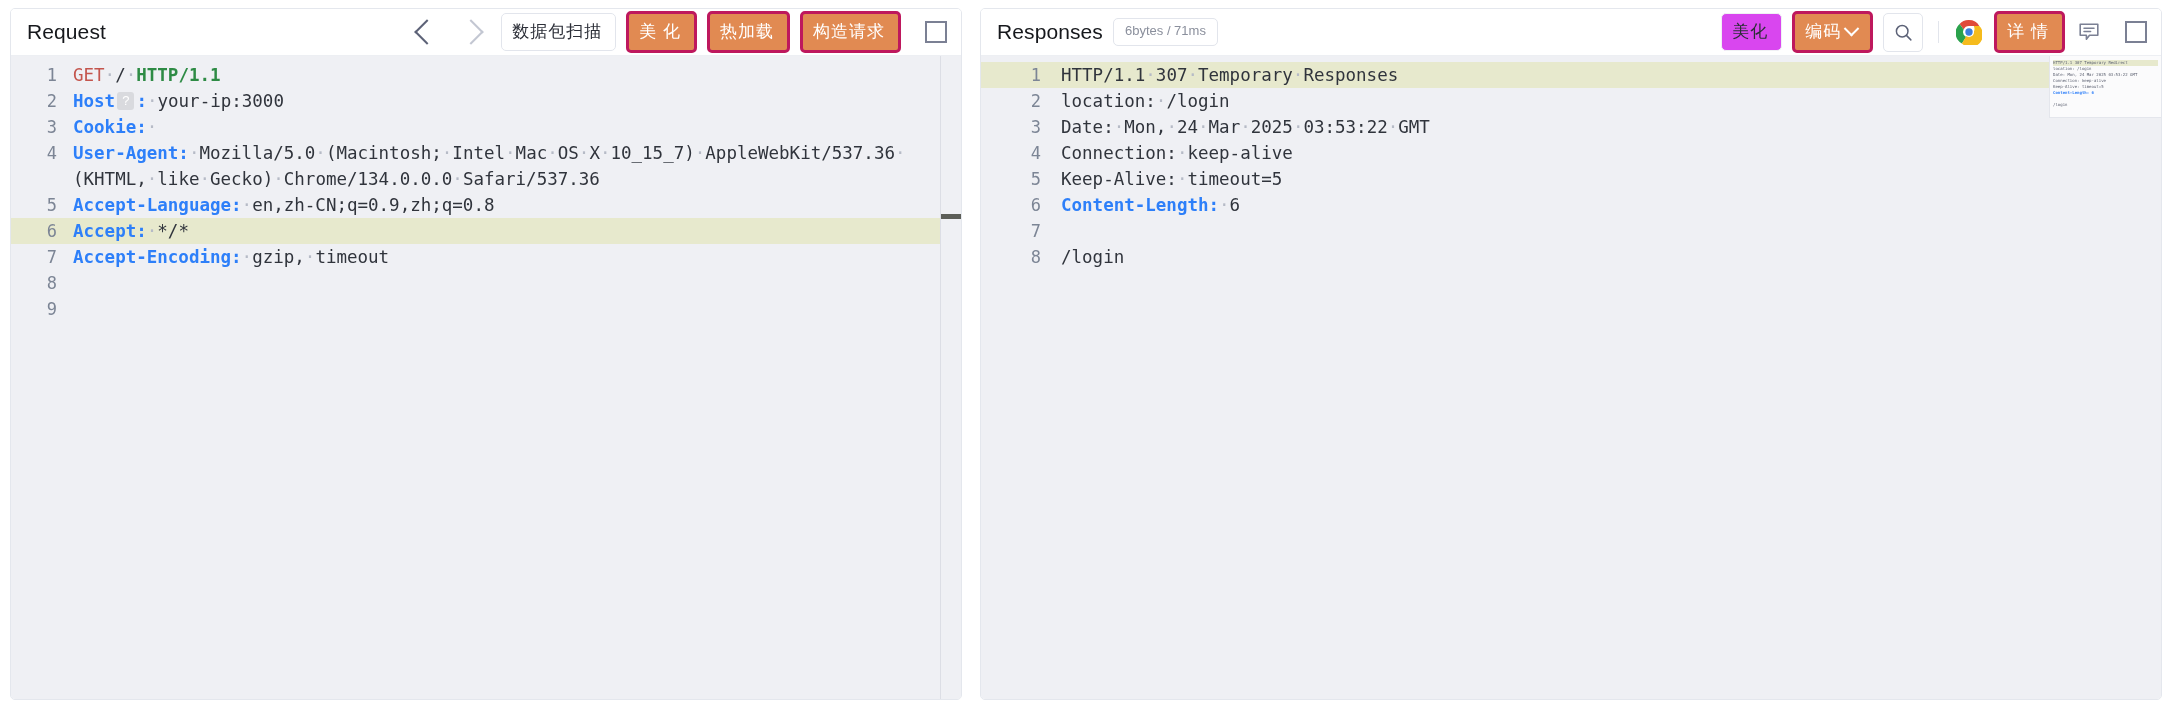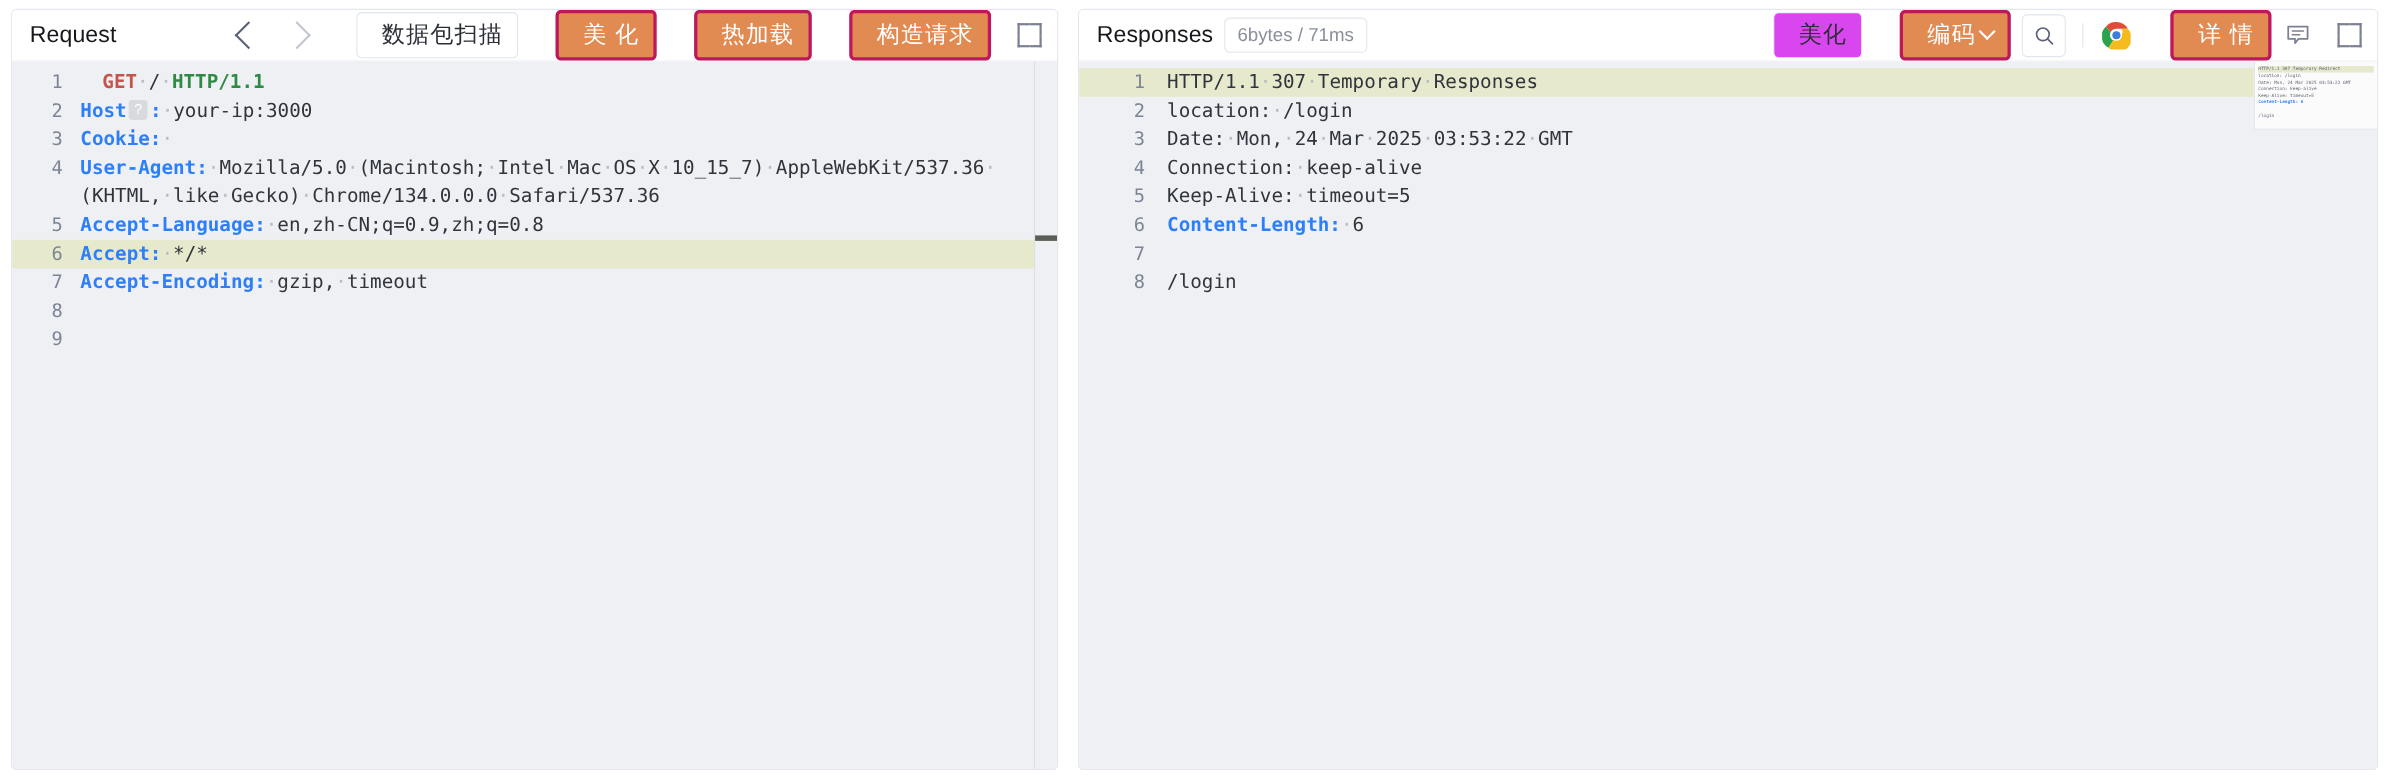--- a/index.html
+++ b/index.html
@@ -45,53 +45,52 @@
     font-size:21px;
     color:#16181c;
     font-weight:400;
     letter-spacing:.1px;
     white-space:nowrap;
   }
   .meta-badge{
     border:1px solid #e2e5ec;
     border-radius:5px;
     padding:4px 11px 5px 11px;
-    font-size:17px;
+    font-size:13px;
     color:#8a8f9c;
     white-space:nowrap;
     line-height:1.25;
   }
   .spacer{flex:1;}
 
   .nav-arrows{display:flex;align-items:center;gap:16px;margin-right:6px;}
   .chev{
     width:16px;height:16px;
     display:inline-block;
     border-style:solid;
     border-width:0 0 2.4px 2.4px;
     transform:rotate(45deg);
   }
   .chev.prev{border-color:#5c6277;}
   .chev.next{border-color:#c3c7d2;transform:rotate(-135deg);}
   .chev-btn{padding:3px 5px;display:flex;align-items:center;cursor:pointer;}
 
   .btn{
     border-radius:5px;
-    font-size:21px;
+    font-size:17px;
     line-height:1;
-    padding:9px 13px 10px 22px;
+    padding:9px 13px 10px 10px;
     white-space:nowrap;
     box-sizing:border-box;
     cursor:pointer;
     display:inline-flex;
     align-items:center;
     justify-content:center;
     gap:5px;
     letter-spacing:1px;
-    margin-left:24px;
   }
   .btn-ghost{
     background:#ffffff;
     border:1px solid #e2e5ec;
     color:#2c2f38;
   }
   .btn-grey{
     background:#d946ef;
     border:1px solid #f0f1f4;
     color:#2c2f38;
@@ -168,21 +167,21 @@
   .code{
     font-family:"DejaVu Sans Mono","Liberation Mono",monospace;
     font-size:17.5px;
     line-height:26px;
     color:#30343c;
     white-space:pre-wrap;
     word-break:break-all;
     padding-right:20px;
     flex:1;
   }
-  .k-method{color:#c4554d;font-weight:bold;margin-left:20px;}
+  .k-method{color:#c4554d;font-weight:normal;}
   .k-proto{color:#2e8b45;font-weight:bold;}
   .k-header{color:#2d7ff9;font-weight:bold;}
   .k-plain{color:#30343c;}
   .dot{color:#b6bbc6;}
   .qbadge{
     display:inline-block;
     background:#d9dade;
     color:#ffffff;
     border-radius:3px;
     font-size:13px;

